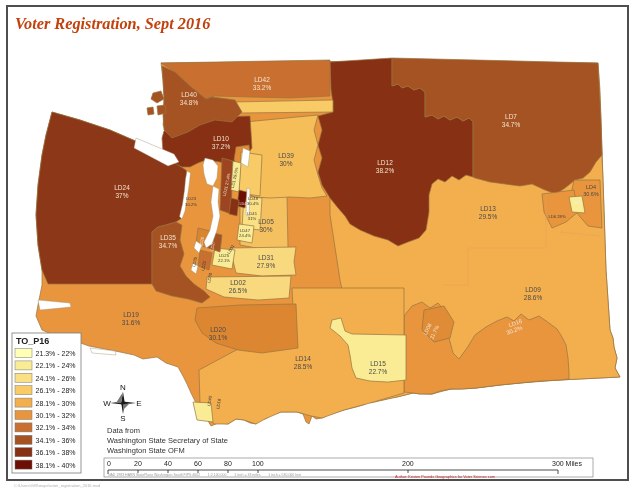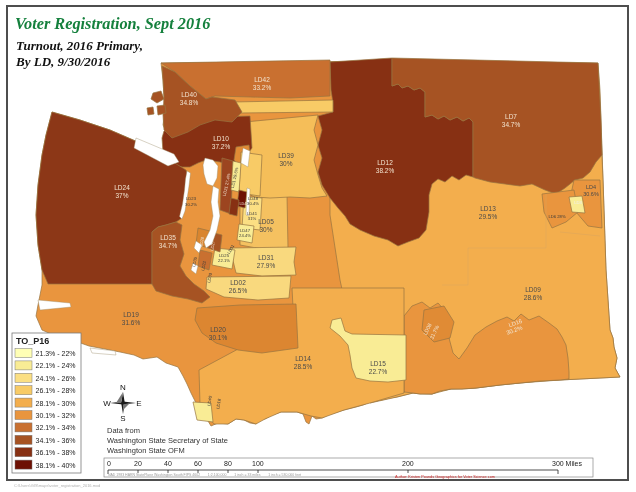--- a/index.html
+++ b/index.html
@@ -1,25 +1,24 @@
 <!DOCTYPE html>
 <html><head>
 <meta charset="utf-8">
 <style>
   html,body{margin:0;padding:0;background:#fff;width:636px;height:492px;overflow:hidden;font-family:"Liberation Sans",sans-serif;}
   #page{position:absolute;left:6px;top:5px;width:619px;height:472px;border:2px solid #4e4e4e;background:#fff;}
   #doctext{position:absolute;left:14px;top:483px;font-family:"Liberation Sans",sans-serif;font-size:4px;color:#b0b0b0;}
-  .t1{position:absolute;left:7px;top:7px;font-family:"Liberation Serif",serif;font-style:italic;font-weight:bold;font-size:16.3px;color:#15803d;}
+  .t1{position:absolute;left:7px;top:7px;font-family:"Liberation Serif",serif;font-style:italic;font-weight:bold;font-size:16.3px;color:#c2410c;}
   .t2{position:absolute;left:8px;top:31px;font-family:"Liberation Serif",serif;font-style:italic;font-weight:bold;font-size:13px;color:#111;line-height:16px;}
 </style>
 </head>
 <body>
 <div id="page">
 <div class="t1">Voter Registration, Sept 2016</div>
-<div class="t2">Turnout, 2016 Primary,<br>By LD, 9/30/2016</div>
 <svg width="619" height="472" viewBox="8 7 619 472">
 <g stroke="#977440" stroke-width="0.7" stroke-linejoin="round">
 
 <path fill="#E9953E" d="M52,112 L80,120 110,130 140,143 160,153 170,160
  172,162 166,131 163,125 165,110 164,97 163,80 161,63
  L400,61 598,63 600,90 601,120 602,150 603,180 604,210 605,240 606,270 608,300 610,330
  613,338 614,347 617,358 615,368 620,377
  L600,378 560,380 540,381 520,383 500,385 476,388 462,389 451,389 440,391 432,394 420,394
  413,393 405,395 397,397 390,398 382,400 370,402 363,405 356,407 344,410 328,415 322,418
  316,419 312,416 309,424 306,422 303,414 297,412 290,412 281,412 272,415 265,419 261,419 256,424 250,423

